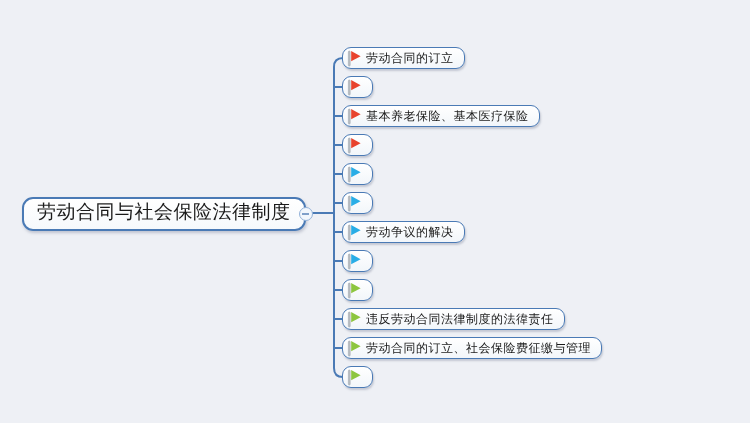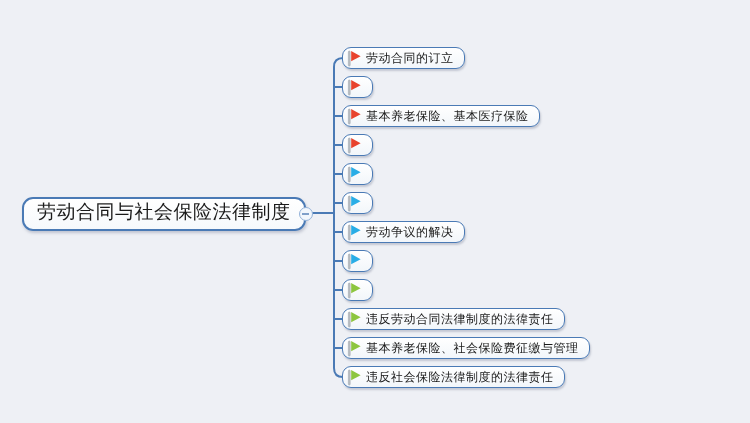--- a/index.html
+++ b/index.html
@@ -115,21 +115,20 @@
       <rect class="pole" x="2" y="1" width="2" height="16" rx="1"></rect>
       <polygon class="flag-tri" points="5,1 15,6.5 5,12" fill="#8dc63f"></polygon>
     </svg>
   <span class="blabel">违反劳动合同法律制度的法徫责任</span>
 </div>
 <div class="branch" style="--i:10">
   <svg class="flag" viewBox="0 0 16 18">
       <rect class="pole" x="2" y="1" width="2" height="16" rx="1"></rect>
       <polygon class="flag-tri" points="5,1 15,6.5 5,12" fill="#8dc63f"></polygon>
     </svg>
-  <span class="blabel">基本养老保险、社会保险费征缴与管理</span>
+  <span class="blabel">劳动合同的订立、社会保险费征缴与管理</span>
 </div>
 <div class="branch" style="--i:11">
   <svg class="flag" viewBox="0 0 16 18">
       <rect class="pole" x="2" y="1" width="2" height="16" rx="1"></rect>
       <polygon class="flag-tri" points="5,1 15,6.5 5,12" fill="#8dc63f"></polygon>
     </svg>
-  <span class="blabel">违反社会保险法徫制度的法律责任</span>
 </div>
 
 </body></html>

